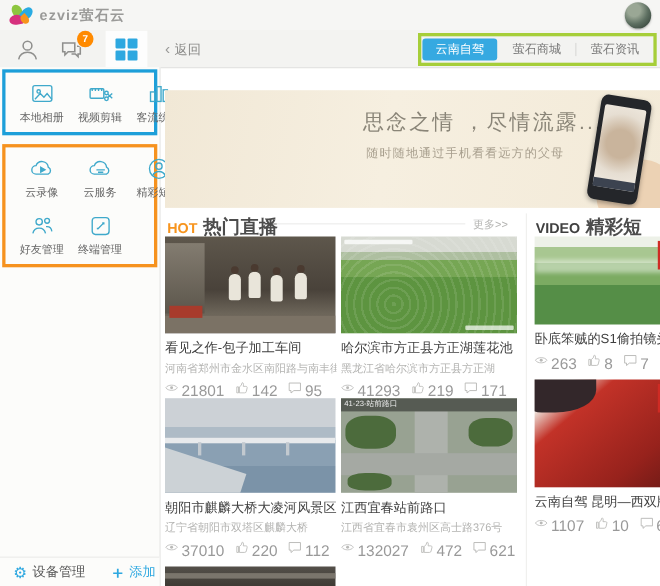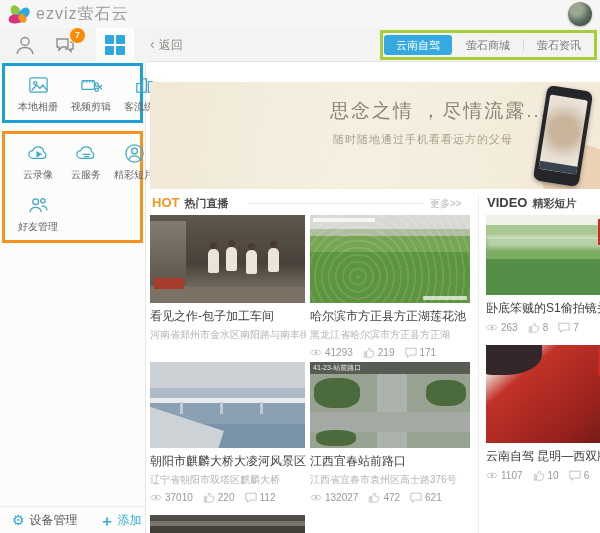--- a/index.html
+++ b/index.html
@@ -5,21 +5,21 @@
   html,body{margin:0;padding:0;background:#e9e9e9;}
   .screen{position:relative;width:600px;height:533px;overflow:hidden;background:#fff;
     font-family:"Liberation Sans","DejaVu Sans",sans-serif;-webkit-font-smoothing:antialiased;}
   .abs{position:absolute;}
 
   
   .topbar{position:absolute;left:0;top:0;width:600px;height:28px;background:#f6f6f4;border-bottom:1px solid #ececea;}
   .logo{position:absolute;left:10px;top:4px;display:flex;align-items:center;gap:6px;}
   .logo-mark{position:relative;width:20px;height:20px;}
   .leaf{position:absolute;width:9px;height:12px;border-radius:60% 60% 60% 0;}
-  .logo-text{font-size:16px;font-weight:normal;color:#9a9a98;letter-spacing:1px;}
+  .logo-text{font-size:13px;font-weight:bold;color:#9a9a98;letter-spacing:1px;}
   .avatar{position:absolute;right:8px;top:2px;width:24px;height:24px;border-radius:50%;
     background:radial-gradient(circle at 35% 30%,#9aa795 0 25%,#5d6f61 55%,#27332c 100%);box-shadow:0 1px 2px rgba(0,0,0,.3);}
 
   .toolbar{position:absolute;left:0;top:28px;width:600px;height:33px;background:#f3f3f1;border-bottom:1px solid #e3e3e1;}
   .tb-icon{position:absolute;top:6px;width:22px;height:22px;color:#8f8f8d;}
   .tb-icon svg{width:100%;height:100%;}
   .apps-tab{position:absolute;left:96px;top:0;width:38px;height:33px;background:#fdfdfd;display:flex;align-items:center;justify-content:center;}
   .grid-icon{display:grid;grid-template-columns:9px 9px;grid-template-rows:9px 9px;gap:2px;}
   .grid-icon div{background:#2ea8e0;border-radius:1px;}
   .badge{position:absolute;left:70px;top:0px;min-width:15px;height:15px;border-radius:8px;background:#ff8a00;
@@ -55,32 +55,32 @@
   .banner-sub{position:absolute;left:183px;top:50px;font-size:11px;color:#a89f8e;letter-spacing:1px;}
   .hand{position:absolute;right:-12px;bottom:-18px;width:70px;height:60px;background:#ecd2b4;border-radius:50% 40% 0 50%;transform:rotate(-15deg);}
   .phone{position:absolute;right:14px;top:6px;width:46px;height:96px;background:#24262a;border-radius:7px;transform:rotate(9deg);
     box-shadow:0 2px 5px rgba(0,0,0,.35);}
   .phone .scr{position:absolute;left:4px;top:9px;right:4px;bottom:12px;border-radius:2px;
     background:radial-gradient(circle at 50% 45%,#c9b49c 0 28%,#e6ded2 60%,#f2ede4 100%);}
   .phone .bar{position:absolute;left:4px;bottom:12px;right:4px;height:8px;background:#3c4350;}
 
   
   .sec-tag{font-weight:bold;font-size:13px;}
-  .sec-title{font-weight:bold;font-size:11px;color:#4c4c4c;margin-left:5px;}
+  .sec-title{font-weight:bold;font-size:17px;color:#4c4c4c;margin-left:5px;}
   .hline{position:absolute;height:1px;background:#ececea;}
   .more{position:absolute;left:430px;top:197px;font-size:10px;color:#b5b5b3;cursor:pointer;}
   .vdiv{position:absolute;left:478px;top:194px;bottom:0;width:1px;background:#efefed;}
 
   
   .card{position:absolute;cursor:pointer;}
   .thumb{position:relative;overflow:hidden;background:#888;}
   .card-title{font-size:12px;color:#3f3f3f;margin-top:5px;white-space:nowrap;overflow:hidden;}
   .card-sub{font-size:10px;color:#b3b3b1;margin-top:3px;white-space:nowrap;overflow:hidden;}
   .stats{display:flex;align-items:center;gap:10px;margin-top:5px;color:#a8a8a6;}
-  .stat{display:flex;align-items:center;gap:3px;font-size:10px;color:#999;}
+  .stat{display:flex;align-items:flex-start;gap:3px;font-size:14px;color:#999;}
   .stat svg{width:12px;height:11px;color:#b9b9b7;}
 
   .osd-strip{position:absolute;left:3px;top:3px;height:4px;width:62px;background:rgba(255,255,255,.75);border-radius:1px;}
   .osd-time{position:absolute;right:3px;bottom:3px;height:4px;width:44px;background:rgba(255,255,255,.7);border-radius:1px;}
   .red-badge{position:absolute;right:4px;top:4px;width:10px;height:26px;background:#cf2b24;}
 
   
   .t-bakery{background:linear-gradient(180deg,#5e574c 0%,#49423a 55%,#6d665a 80%,#58514a 100%);}
   .t-bakery .machine{position:absolute;left:0;top:6px;width:36px;height:64px;background:linear-gradient(180deg,#837c70,#5c564c);}
   .t-bakery .counter{position:absolute;left:0;bottom:0;width:100%;height:16px;background:#7b7265;}
@@ -226,20 +226,29 @@
         <div class="ic">
           <svg viewBox="0 0 24 24" fill="none" stroke="currentColor" stroke-width="1.3">
             <circle cx="9" cy="8" r="3"></circle>
               <path d="M3 19c.8-4 3.8-5 6-5s5.2 1 6 5"></path>
             <circle cx="16.5" cy="7" r="2.3"></circle>
               <path d="M15.5 12.6c2.5-.3 5 .8 5.5 4.4"></path>
           </svg>
         </div>
         <div class="lb">好友管理</div>
       </div>
+      <div class="side-item">
+        <div class="ic">
+          <svg viewBox="0 0 24 24" fill="none" stroke="currentColor" stroke-width="1.3">
+            <rect x="4" y="4" width="16" height="16" rx="3"></rect>
+              <path d="M9 15l6-6M13.5 9H15v1.5M9 15v-1.5"></path>
+          </svg>
+        </div>
+        <div class="lb">终端管理</div>
+      </div>
     </div>
 
     <div class="side-bottom">
       <div class="dev-mg">
         <span class="gear">⚙</span>
         <span>设备管理</span>
       </div>
       <div class="add-btn">
         <span class="plus">＋</span>
         <span>添加</span>
@@ -278,20 +287,41 @@
         <div class="h" style="left:60px;top:27px;"></div>
       <div class="p" style="left:76px;top:32px;"></div>
         <div class="h" style="left:78px;top:25px;"></div>
       <div class="p" style="left:96px;top:35px;"></div>
         <div class="h" style="left:98px;top:28px;"></div>
       <div class="p" style="left:118px;top:33px;"></div>
         <div class="h" style="left:120px;top:26px;"></div>
     </div>
     <div class="card-title">看见之作-包子加工车间</div>
     <div class="card-sub">河南省郑州市金水区南阳路与南丰街...</div>
+    <div class="stats">
+      <span class="stat">
+          <svg viewBox="0 0 16 12">
+            <path d="M1 6c2.5-4.2 11.5-4.2 14 0-2.5 4.2-11.5 4.2-14 0z" fill="none" stroke="currentColor"></path>
+            <circle cx="8" cy="6" r="1.8" fill="currentColor"></circle>
+          </svg>
+          <span>21801</span>
+        </span>
+      <span class="stat">
+          <svg viewBox="0 0 14 14">
+            <path d="M1 6h2v7H1zM4 13h6c1.1 0 1.9-.6 2-1.7l1-4.3c.2-1-.6-1.6-1.6-1.6H8.5c.3-1.4.4-2.7-.1-3.6C7.9.9 7 1 6.8 1.8L6.3 4 4 6z" fill="none" stroke="currentColor"></path>
+          </svg>
+          <span>142</span>
+        </span>
+      <span class="stat">
+          <svg viewBox="0 0 14 12">
+            <path d="M1 1h12v8H6l-3 2.6V9H1z" fill="none" stroke="currentColor"></path>
+          </svg>
+          <span>95</span>
+        </span>
+    </div>
   </div>
 
   <div class="card" style="left:310px;top:215px;width:161px;">
     <div class="thumb t-lotus" style="width:160px;height:88px;">
       <div class="dots"></div>
         <div class="osd-strip"></div>
         <div class="osd-time"></div>
     </div>
     <div class="card-title">哈尔滨市方正县方正湖莲花池</div>
     <div class="card-sub">黑龙江省哈尔滨市方正县方正湖</div>

